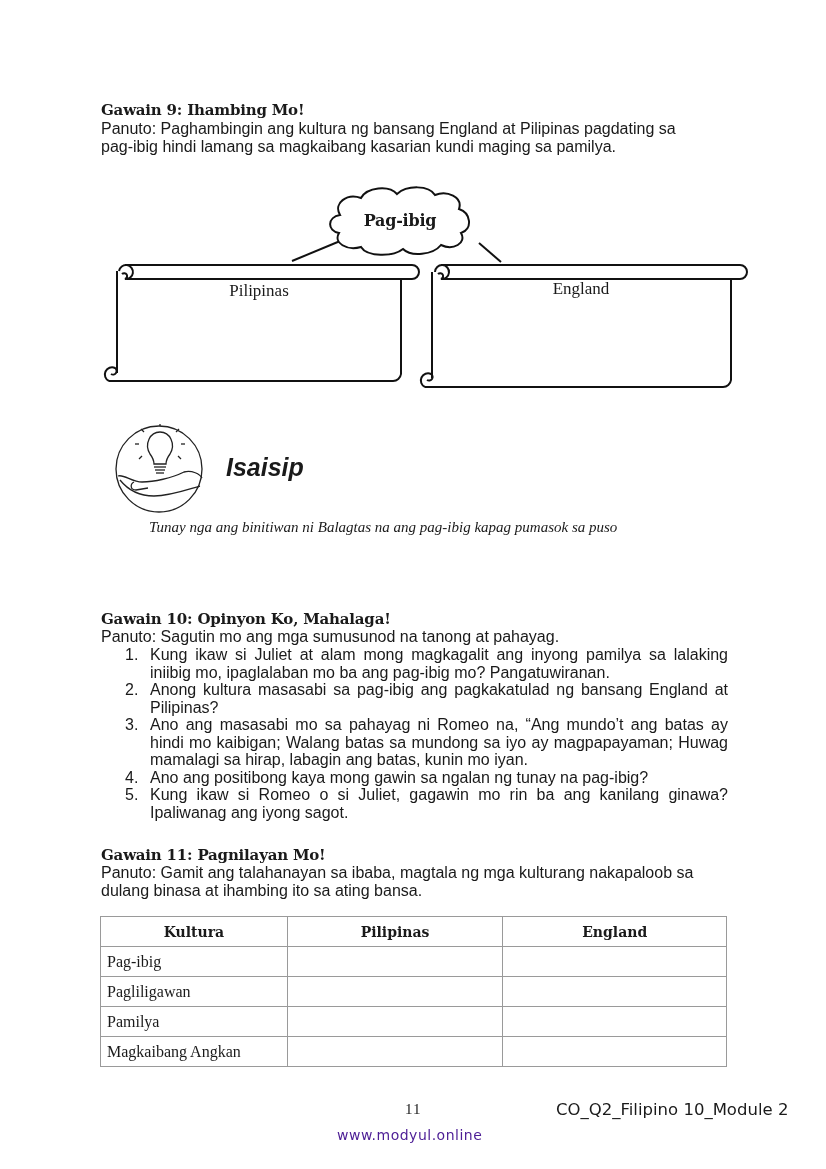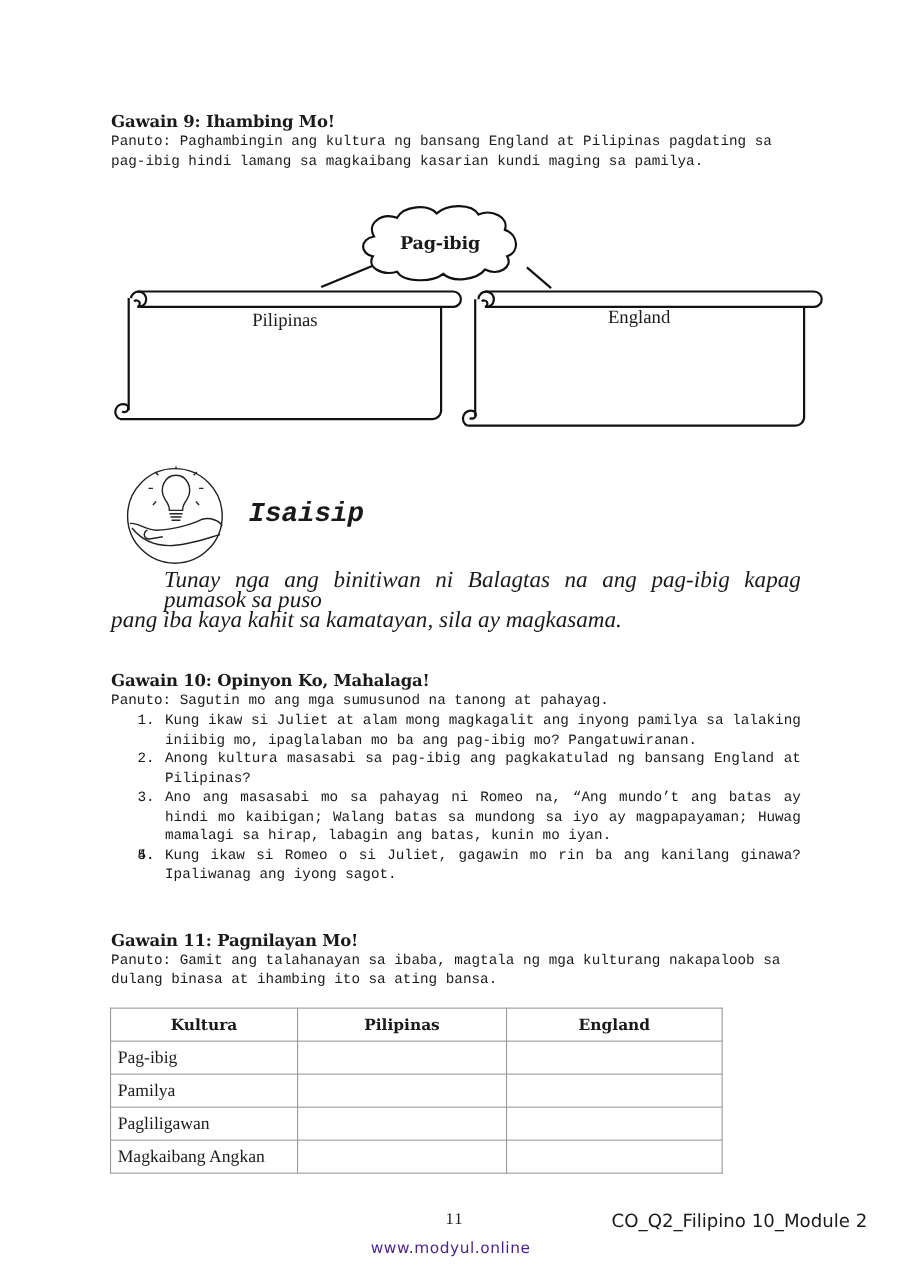--- a/index.html
+++ b/index.html
@@ -1,32 +1,32 @@
 <!DOCTYPE html>
 <html><head>
 <meta charset="utf-8">
 <style>
   * { margin:0; padding:0; box-sizing:border-box; }
   html, body { width:826px; height:1169px; background:#ffffff; }
   body { position:relative; font-family:"DejaVu Serif", serif; color:#1a1a1a; overflow:hidden; }
   .abs { position:absolute; }
   .heading { font-family:"DejaVu Serif", serif; font-weight:bold; font-size:15px; letter-spacing:-0.2px; }
-  .body-text { font-family:Liberation Mono, monospace; font-size:13px; line-height:17.5px; }
-  .italic-text { font-family:"Liberation Serif", serif; font-style:italic; font-size:21px; line-height:18px; text-align:justify; }
+  .body-text { font-family:Liberation Sans, sans-serif; font-size:16px; line-height:17.5px; }
+  .italic-text { font-family:"Liberation Serif", serif; font-style:italic; font-size:15px; line-height:18px; text-align:justify; }
   ol.questions { list-style:none; }
   ol.questions li { position:relative; padding-left:25px; text-align:justify; }
   ol.questions li .num { position:absolute; left:0; top:0; }
-  table.grid { border-collapse:collapse; width:557px; font-family:"Liberation Serif", serif; font-size:16px; }
+  table.grid { border-collapse:collapse; width:627px; font-family:"Liberation Serif", serif; font-size:16px; }
   table.grid th, table.grid td { border:1.2px solid #9a9a9a; height:30px; }
   table.grid th { font-family:"DejaVu Serif", serif; font-weight:bold; font-size:14px; text-align:center; }
   table.grid td { padding-left:6px; }
   .footer-code { font-family:"DejaVu Sans", sans-serif; font-weight:normal; font-size:16.5px; }
   .watermark { font-family:"DejaVu Sans", sans-serif; font-size:14px; color:#4c1d95; letter-spacing:0.5px; }
   .page-num { font-family:"Liberation Serif", serif; font-size:15px; letter-spacing:1px; }
-  .isaisip-title { font-family:Liberation Mono, monospace; font-weight:bold; font-style:italic; font-size:25px; }
+  .isaisip-title { font-family:Liberation Sans, sans-serif; font-weight:bold; font-style:italic; font-size:25px; }
   .scroll-label { font-family:"Liberation Serif", serif; font-size:17px; }
 </style>
 </head>
 <body>
 
 <div class="abs heading" style="left:101px; top:101px;text-align:center;">Gawain 9: Ihambing Mo!</div>
 <div class="abs body-text" style="left:101px; top:120px;">Panuto: Paghambingin ang kultura ng bansang England at Pilipinas pagdating sa</div>
 <div class="abs body-text" style="left:101px; top:138px;">pag-ibig hindi lamang sa magkaibang kasarian kundi maging sa pamilya.</div>
 
 <div class="abs" style="left:95px; top:185px; width:660px; height:210px;">
@@ -74,30 +74,29 @@
       <path d="M4,52 C10,50 18,58 28,58 C40,58 58,54 70,48 C78,46 86,50 88,54"></path>
       <path d="M6,56 C14,66 26,72 40,72 C56,72 72,66 86,62"></path>
       <path d="M20,58 C16,60 16,66 22,66 L34,64"></path>
     </g>
   </svg>
 </div>
 <div class="abs isaisip-title" style="left:226px; top:453px;">Isaisip</div>
 
 <div class="abs italic-text" style="left:101px; top:518px; width:627px;">
   <div style="padding-left:48px;">Tunay nga ang binitiwan ni Balagtas na ang pag-ibig kapag pumasok sa puso</div>
-  <div>pang iba kaya kahit sa kamatayan, sila ay magkasama.</div>
 </div>
 
 <div class="abs heading" style="left:101px; top:610px;">Gawain 10: Opinyon Ko, Mahalaga!</div>
 <div class="abs body-text" style="left:101px; top:628px;">Panuto: Sagutin mo ang mga sumusunod na tanong at pahayag.</div>
 <ol class="abs questions body-text" style="left:125px; top:646px; width:603px;">
   <li><span class="num">1.</span><span>Kung ikaw si Juliet at alam mong magkagalit ang inyong pamilya sa lalaking iniibig mo, ipaglalaban mo ba ang pag-ibig mo? Pangatuwiranan.</span></li>
   <li><span class="num">2.</span><span>Anong kultura masasabi sa pag-ibig ang pagkakatulad ng bansang England at Pilipinas?</span></li>
   <li><span class="num">3.</span><span>Ano ang masasabi mo sa pahayag ni Romeo na, “Ang mundo’t ang batas ay hindi mo kaibigan; Walang batas sa mundong sa iyo ay magpapayaman; Huwag mamalagi sa hirap, labagin ang batas, kunin mo iyan.</span></li>
-  <li><span class="num">4.</span></li>
+  <li><span class="num">4.</span><span>Ano ang positibong kaya mong gawin sa ngalan ng tunay na pag-ibig?</span></li>
   <li><span class="num">5.</span><span>Kung ikaw si Romeo o si Juliet, gagawin mo rin ba ang kanilang ginawa? Ipaliwanag ang iyong sagot.</span></li>
 </ol>
 
 <div class="abs heading" style="left:101px; top:846px;">Gawain 11: Pagnilayan Mo!</div>
 <div class="abs body-text" style="left:101px; top:864px;">Panuto: Gamit ang talahanayan sa ibaba, magtala ng mga kulturang nakapaloob sa</div>
 <div class="abs body-text" style="left:101px; top:882px;">dulang binasa at ihambing ito sa ating bansa.</div>
 
 <table class="abs grid" style="left:100px; top:916px;">
   <colgroup>
       <col style="width:187px">
@@ -111,26 +110,26 @@
       <th>England</th>
     </tr>
   </thead>
   <tbody>
     <tr>
       <td>Pag-ibig</td>
       <td></td>
       <td></td>
     </tr>
     <tr>
-      <td>Pamilya</td>
+      <td>Pagliligawan</td>
       <td></td>
       <td></td>
     </tr>
     <tr>
-      <td>Pagliligawan</td>
+      <td>Pamilya</td>
       <td></td>
       <td></td>
     </tr>
     <tr>
       <td>Magkaibang Angkan</td>
       <td></td>
       <td></td>
     </tr>
   </tbody>
 </table>

